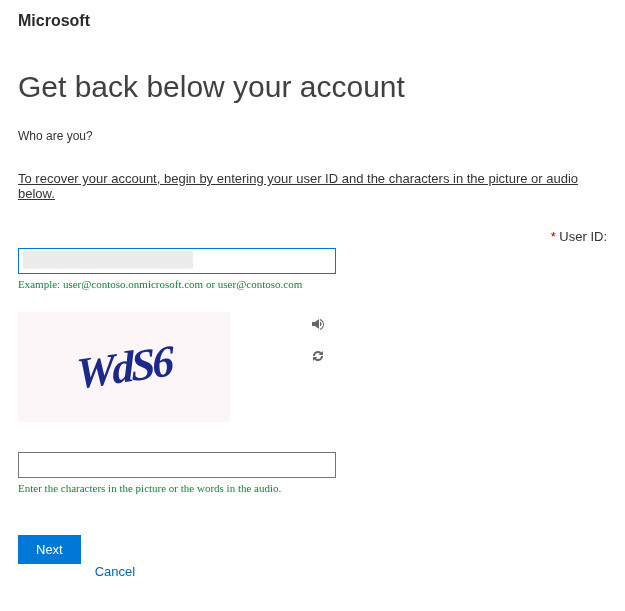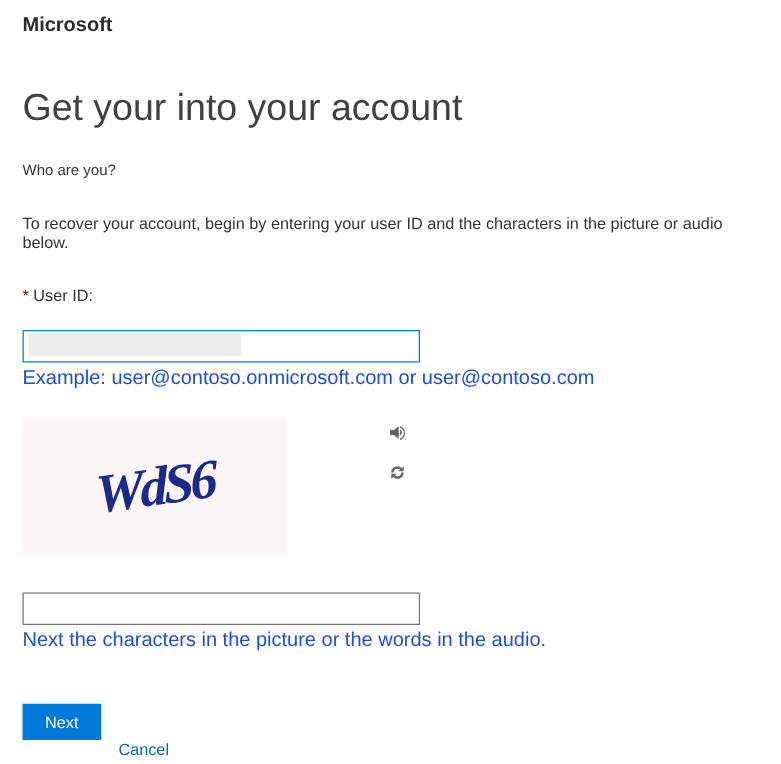--- a/index.html
+++ b/index.html
@@ -30,48 +30,51 @@
     .subtitle {
       font-size: 12px;
       font-weight: 300;
       color: #333333;
       margin-bottom: 28px;
     }
     .instructions {
       font-size: 13px;
       color: #333333;
       margin-bottom: 28px;
+      text-decoration: underline;
     }
     .field-label {
       font-size: 13px;
       color: #333333;
-      margin-bottom: 20px;
+      margin-bottom: 4px;
+      text-align: right;
     }
     .required-star {
       color: #a80000;
     }
     .userid-input {
       width: 318px;
       height: 26px;
       border: 1px solid #0078d7;
       padding: 2px 4px;
       font-size: 13px;
       margin-bottom: 4px;
       outline: none;
     }
     .userid-input .filled {
       background: #ececec;
       display: inline-block;
       height: 18px;
       width: 170px;
     }
     .hint {
-      font-size: 16px;
-      color: #1d4ed8;
+      font-size: 11px;
+      color: #15803d;
       margin-bottom: 22px;
+      font-family: Liberation Serif, serif;
     }
     .captcha-row {
       display: flex;
       align-items: flex-start;
       gap: 80px;
       margin-bottom: 30px;
     }
     .captcha-img {
       width: 212px;
       height: 110px;
@@ -133,21 +136,21 @@
       margin-top: 44px;
     }
   </style>
 </head>
 <body>
 
 
 
 <div class="brand">Microsoft</div>
 
-<div class="title">Get your into your account</div>
+<div class="title">Get back below your account</div>
 
 <div class="subtitle">Who are you?</div>
 
 <div class="instructions">To recover your account, begin by entering your user ID and the characters in the picture or audio below.</div>
 
 <div class="field-label">
   <span class="required-star">* </span><span>User ID:</span>
 </div>
 
 <div class="userid-input" value="">
@@ -169,21 +172,21 @@
     <span class="icon-btn">
       <svg viewBox="0 0 16 16" width="16" height="16" fill="currentColor">
         <path d="M13 3l-1.5 1.5C10.5 3.5 9.3 3 8 3 5.2 3 3 5.2 3 8h2c0-1.7 1.3-3 3-3 .8 0 1.5.3 2 .8L8.5 7H13V3zM8 11c-.8 0-1.5-.3-2-.8L7.5 9H3v4l1.5-1.5C5.5 12.5 6.7 13 8 13c2.8 0 5-2.2 5-5h-2c0 1.7-1.3 3-3 3z"></path>
       </svg>
     </span>
   </div>
 </div>
 
 <input type="text" class="captcha-input" value="" style="">
 
-<div class="hint">Next the characters in the picture or the words in the audio.</div>
+<div class="hint">Enter the characters in the picture or the words in the audio.</div>
 
 <div class="button-row">
   <button class="primary-btn">Next</button>
   <a class="link-btn">Cancel</a>
 </div>
 
 
 
 
 </body></html>

